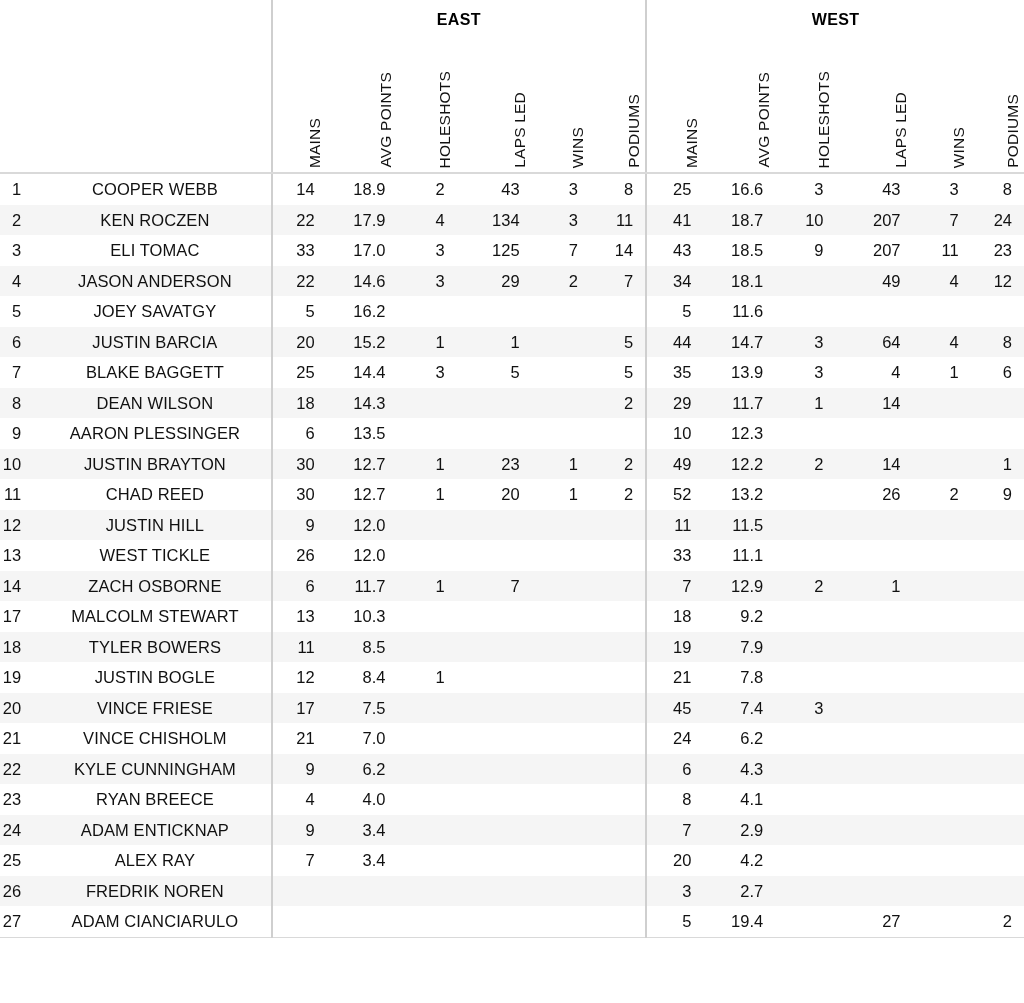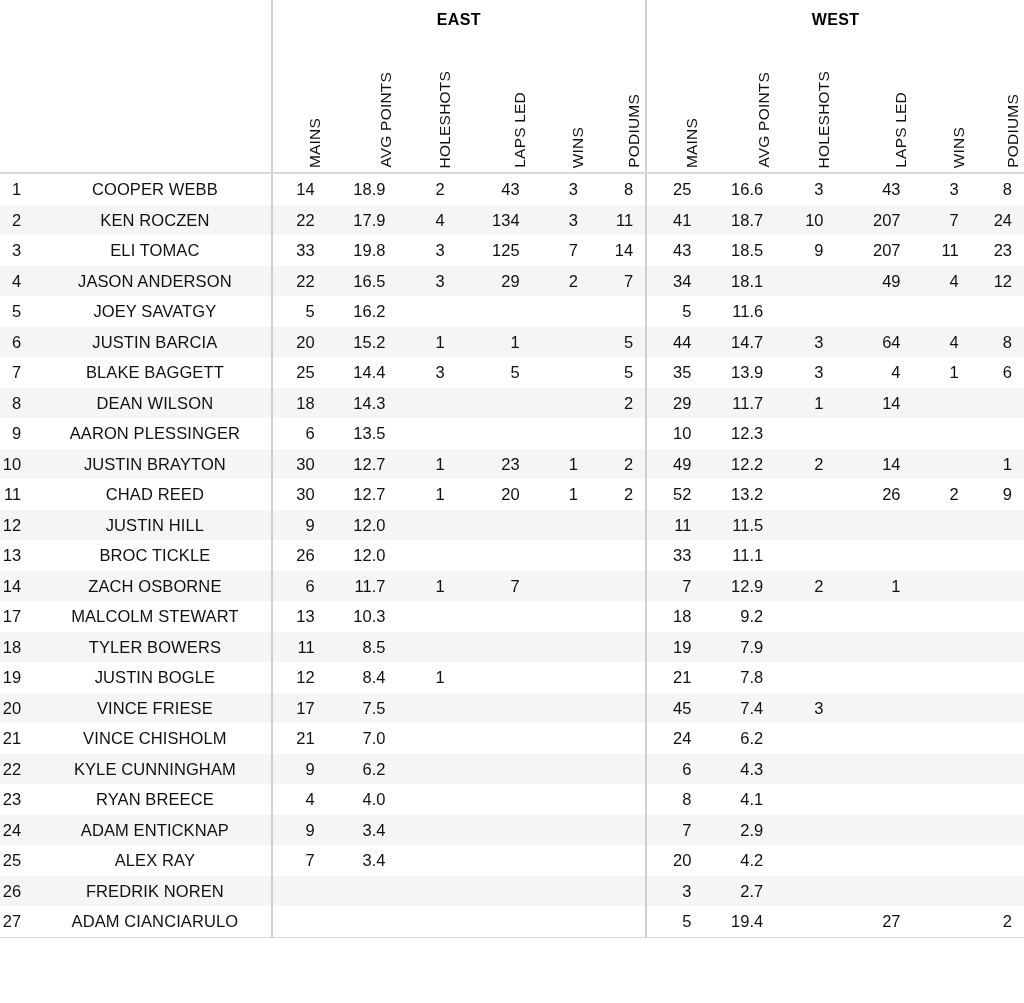--- a/index.html
+++ b/index.html
@@ -248,37 +248,37 @@
           <td class="num">18.7</td>
           <td class="num">10</td>
           <td class="num">207</td>
           <td class="num">7</td>
           <td class="num">24</td>
         </tr>
         <tr>
           <td class="pos">3</td>
           <td class="rider">ELI TOMAC</td>
           <td class="num sep-left">33</td>
-          <td class="num">19.8</td>
+          <td class="num">17.0</td>
           <td class="num">3</td>
           <td class="num">125</td>
           <td class="num">7</td>
           <td class="num">14</td>
           <td class="num sep-left">43</td>
           <td class="num">18.5</td>
           <td class="num">9</td>
           <td class="num">207</td>
           <td class="num">11</td>
           <td class="num">23</td>
         </tr>
         <tr class="alt">
           <td class="pos">4</td>
           <td class="rider">JASON ANDERSON</td>
           <td class="num sep-left">22</td>
-          <td class="num">16.5</td>
+          <td class="num">14.6</td>
           <td class="num">3</td>
           <td class="num">29</td>
           <td class="num">2</td>
           <td class="num">7</td>
           <td class="num sep-left">34</td>
           <td class="num">18.1</td>
           <td class="num"></td>
           <td class="num">49</td>
           <td class="num">4</td>
           <td class="num">12</td>
@@ -406,21 +406,21 @@
           <td class="num"></td>
           <td class="num sep-left">11</td>
           <td class="num">11.5</td>
           <td class="num"></td>
           <td class="num"></td>
           <td class="num"></td>
           <td class="num"></td>
         </tr>
         <tr>
           <td class="pos">13</td>
-          <td class="rider">BROC TICKLE</td>
+          <td class="rider">WEST TICKLE</td>
           <td class="num sep-left">26</td>
           <td class="num">12.0</td>
           <td class="num"></td>
           <td class="num"></td>
           <td class="num"></td>
           <td class="num"></td>
           <td class="num sep-left">33</td>
           <td class="num">11.1</td>
           <td class="num"></td>
           <td class="num"></td>

